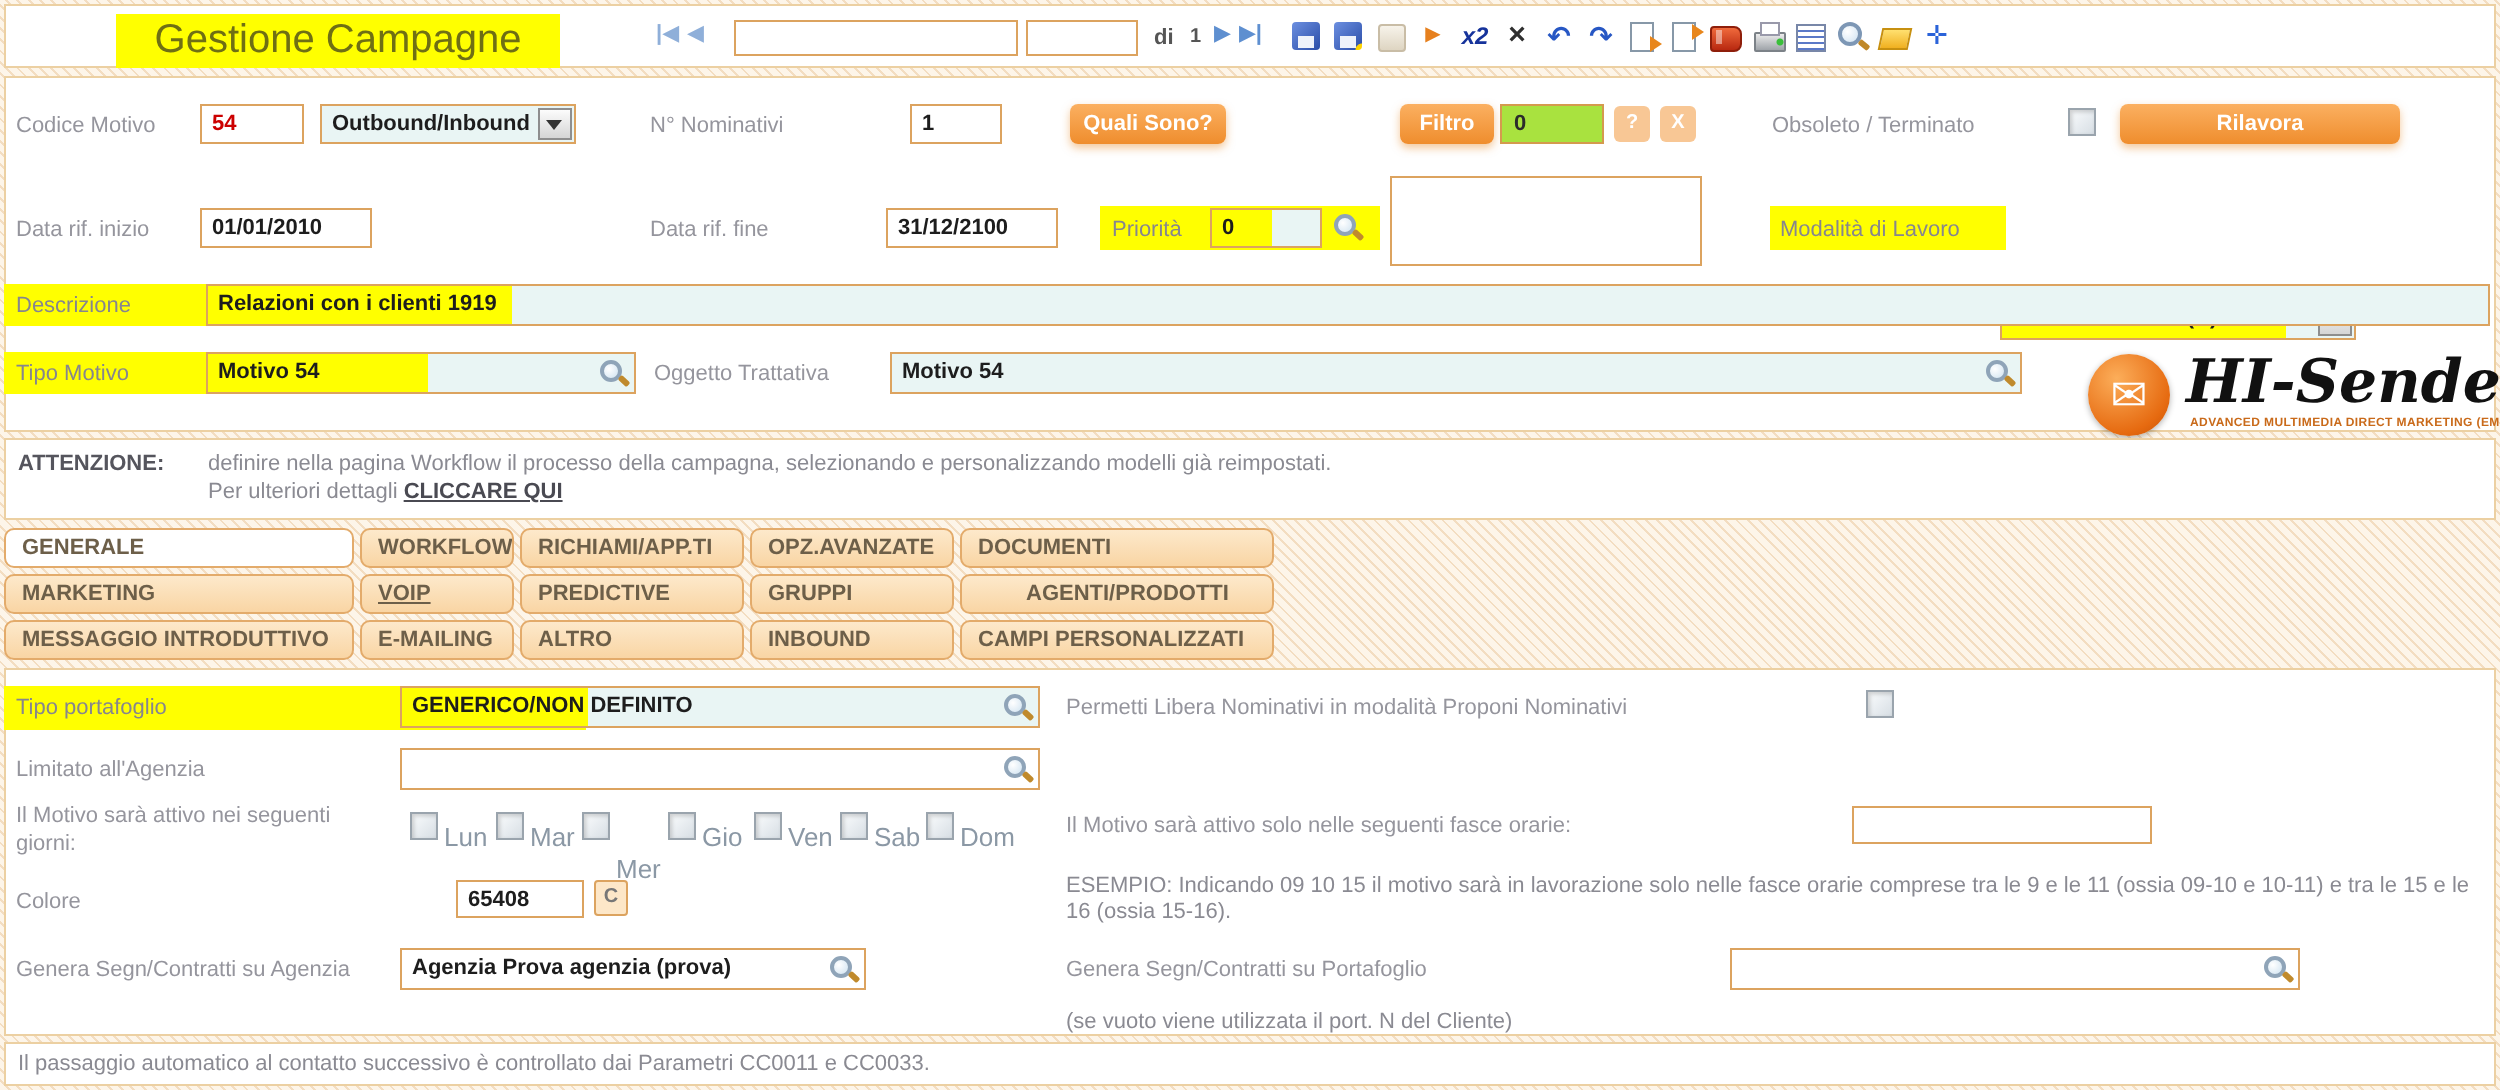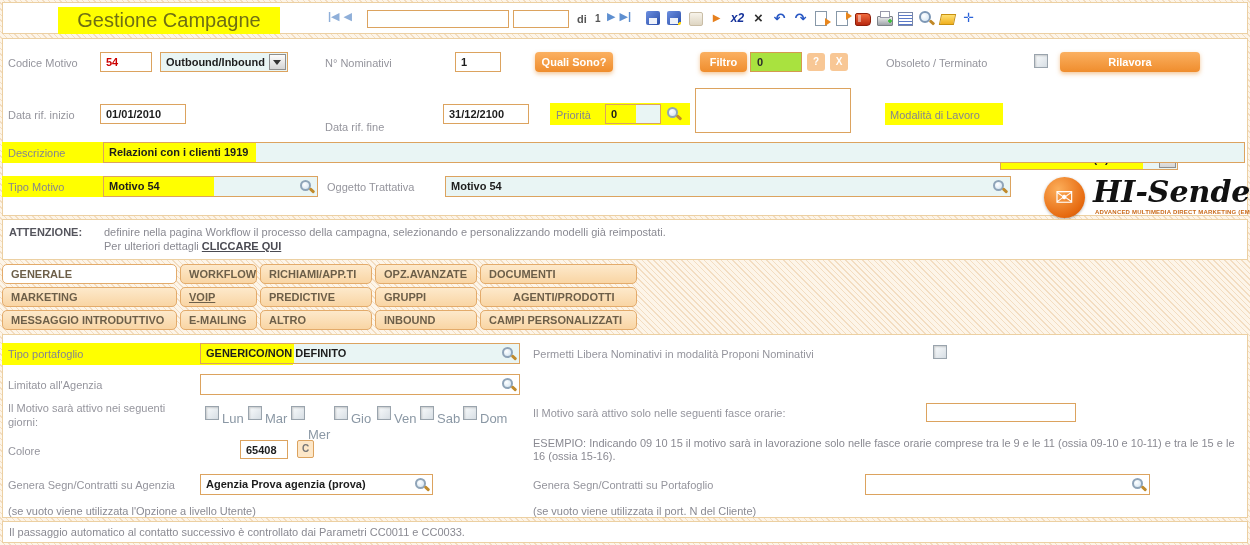--- a/index.html
+++ b/index.html
@@ -145,21 +145,21 @@
   <div class="btn-orange" style="left:700px;top:52px;width:47px;height:20px;">Filtro</div>
   <div class="green-box" style="left:750px;top:52px;width:52px;height:20px;">0</div>
   <div class="btn-pale" style="left:807px;top:53px;width:18px;height:18px;">?</div>
   <div class="btn-pale" style="left:830px;top:53px;width:18px;height:18px;">X</div>
   <span class="lbl" style="left:886px;top:57px;">Obsoleto / Terminato</span>
   <span class="chk" style="left:1034px;top:54px;"></span>
   <div class="btn-orange" style="left:1060px;top:52px;width:140px;height:20px;">Rilavora</div>
 
   <span class="lbl" style="left:8px;top:109px;">Data rif. inizio</span>
   <div class="inp" style="left:100px;top:104px;width:86px;height:20px;">01/01/2010</div>
-  <span class="lbl" style="left:325px;top:121px;text-align:right;">Data rif. fine</span>
+  <span class="lbl" style="left:325px;top:109px;text-align:right;">Data rif. fine</span>
   <div class="inp" style="left:443px;top:104px;width:86px;height:20px;">31/12/2100</div>
   <div class="ybar" style="left:550px;top:103px;width:140px;height:22px;"></div>
   <span class="lbl" style="left:556px;top:109px;color:#86868e;">Priorità</span>
   <div class="inp hl" style="--hl:30px;left:605px;top:104px;width:56px;height:20px;">0</div>
   <span class="mag" style="left:666px;top:106px;"></span>
   <div class="tarea" style="left:695px;top:88px;width:156px;height:45px;"></div>
   <div class="ybar" style="left:885px;top:103px;width:118px;height:22px;"></div>
   <span class="lbl" style="left:890px;top:109px;color:#86868e;">Modalità di Lavoro</span>
   <div class="inp hl" style="--hl:142px;left:1000px;top:103px;width:178px;height:21px;padding-right:20px;margin-top:46px;">
     <span>Per attività CRM (C)</span>
@@ -240,34 +240,33 @@
   <span class="chk" style="left:377px;top:406px;"></span>
   <span class="lbl day-lbl" style="left:394px;top:411px;">Ven</span>
   <span class="chk" style="left:420px;top:406px;"></span>
   <span class="lbl day-lbl" style="left:437px;top:411px;">Sab</span>
   <span class="chk" style="left:463px;top:406px;"></span>
   <span class="lbl day-lbl" style="left:480px;top:411px;">Dom</span>
   <span class="lbl" style="left:533px;top:407px;text-align:right;">Il Motivo sarà attivo solo nelle seguenti fasce orarie:</span>
   <div class="inp" style="left:926px;top:403px;width:150px;height:19px;"></div>
 
   <span class="lbl" style="left:8px;top:445px;">Colore</span>
-  <div class="inp" style="left:228px;top:440px;width:48px;height:19px;margin-left:12px;">65408</div>
+  <div class="inp" style="left:228px;top:440px;width:64px;height:19px;">65408</div>
   <div class="btn-pale" style="left:297px;top:440px;width:17px;height:18px;background:#fde7c8;border:1px solid #dca35f;color:#777;line-height:16px;box-sizing:border-box;border-radius:2px;">C</div>
   <div class="note" style="left:533px;top:437px;width:706px;white-space:normal;line-height:13px;">ESEMPIO: Indicando 09 10 15 il motivo sarà in lavorazione solo nelle fasce orarie comprese tra le 9 e le 11 (ossia 09-10 e 10-11) e tra le 15 e le 16 (ossia 15-16).</div>
 
   <span class="lbl" style="left:8px;top:479px;">Genera Segn/Contratti su Agenzia</span>
   <div class="inp" style="left:200px;top:474px;width:233px;height:21px;padding-right:20px;">
     <span>Agenzia Prova agenzia (prova)</span>
     <span class="mag" style="right:2px;top:2px;"></span>
   </div>
   <span class="lbl" style="left:533px;top:479px;">Genera Segn/Contratti su Portafoglio</span>
   <div class="inp" style="left:865px;top:474px;width:285px;height:21px;padding-right:20px;">
     <span></span>
     <span class="mag" style="right:2px;top:2px;"></span>
   </div>
-  <span class="note" style="left:8px;top:505px;">(se vuoto viene utilizzata l'Opzione a livello Utente)</span>
   <span class="note" style="left:533px;top:505px;">(se vuoto viene utilizzata il port. N del Cliente)</span>
 
   <div class="panel" style="left:2px;top:521px;width:1246px;height:22px;">
     <span class="note" style="left:6px;top:4px;">Il passaggio automatico al contatto successivo è controllato dai Parametri CC0011 e CC0033.</span>
   </div>
 
 </div>
 
 </body></html>

